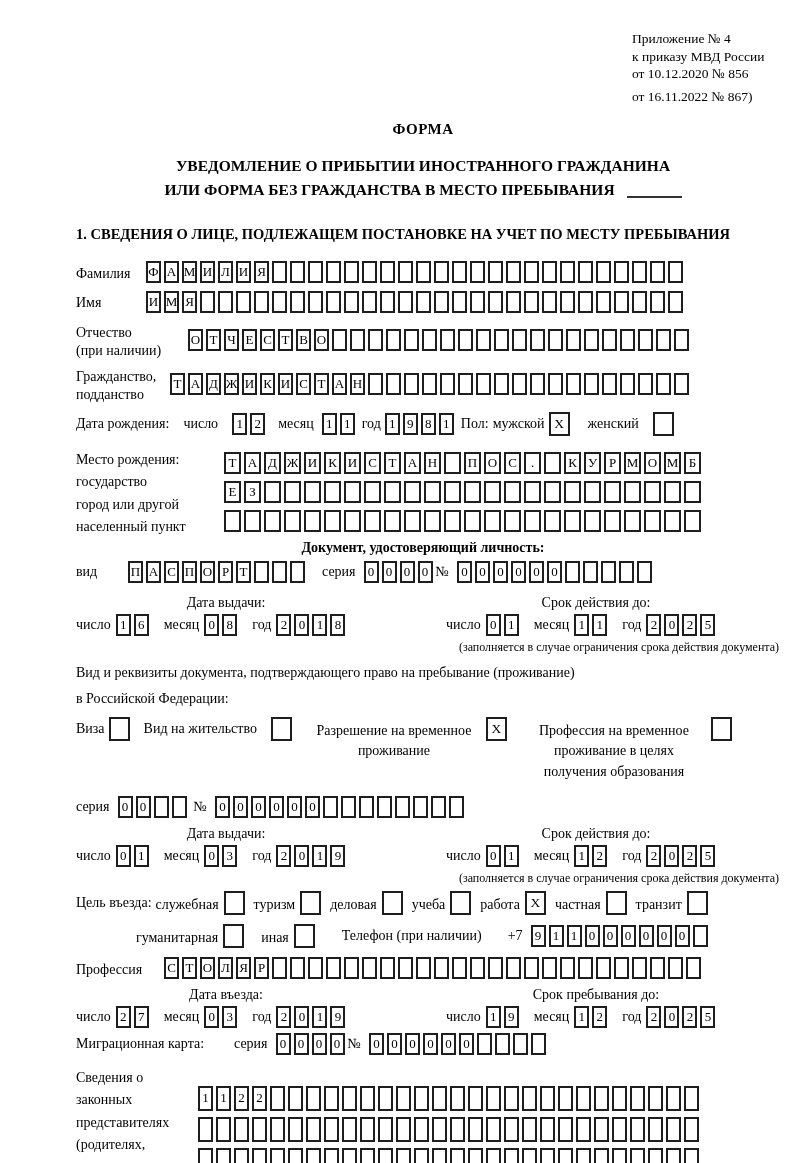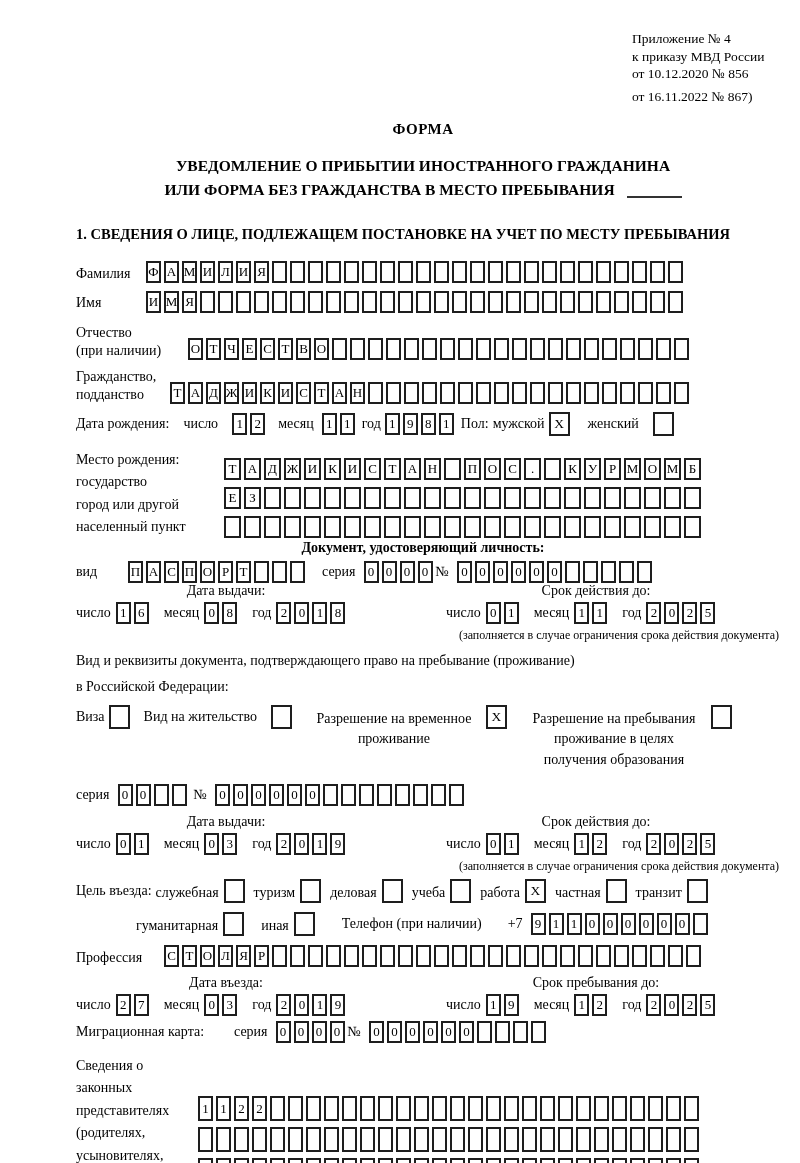--- a/index.html
+++ b/index.html
@@ -16,21 +16,21 @@
   .hdr-gap { height:5px; }
   .forma { text-align:center; font-weight:bold; font-size:15px; margin-top:16px; letter-spacing:.5px; }
 
   
   .title { text-align:center; font-weight:bold; font-size:15.5px; line-height:1.55; margin-top:16px; }
   .blank-line { display:inline-block; width:55px; border-bottom:2px solid #333; margin-left:12px; transform:translateY(3px); }
   .sec { font-weight:bold; font-size:14.5px; margin-top:24px; }
 
   
   .frm { margin-top:18px; font-size:14px; }
-  .row { display:flex; align-items:flex-end; margin-bottom:7px; }
+  .row { display:flex; align-items:center; margin-bottom:7px; }
   .lbl { flex:0 0 auto; padding-top:4px; line-height:1.3; }
   .cells { display:flex; flex:0 0 auto; }
   .cell {
     flex:0 0 auto; width:15px; height:22px; border:2px solid #1e1e1e; margin-right:3px;
     display:flex; align-items:center; justify-content:center;
     font-size:13px; background:#fff;
   }
   .cells-w .cell { width:17px; }
   .cells-lg .cell { height:25px; }
   .cb {
@@ -358,21 +358,21 @@
             <span class="cell"></span>
             <span class="cell"></span>
             <span class="cell"></span>
             <span class="cell"></span>
           </span>
       </span>
     </div>
 
     <div style="text-align:center; font-weight:bold; margin:2px 0 5px 0">Документ, удостоверяющий личность:</div>
 
-    <div class="row inline" style="margin-bottom:0">
+    <div class="row inline" style="margin-bottom:12px">
       <span style="width:52px">вид</span>
       <span class="cells">
           <span class="cell">П</span>
           <span class="cell">А</span>
           <span class="cell">С</span>
           <span class="cell">П</span>
           <span class="cell">О</span>
           <span class="cell">Р</span>
           <span class="cell">Т</span>
           <span class="cell"></span>
@@ -464,21 +464,21 @@
       <span class="cb"></span>
         <span class="gap14"></span>
       <span class="opt-lbl">Вид на жительство</span>
         <span class="gap14"></span>
       <span class="cb"></span>
         <span class="gap18"></span>
       <span class="opt-lbl-wrap w160">Разрешение на временное проживание</span>
         <span class="gap8"></span>
       <span class="cb">X</span>
         <span class="gap18"></span>
-      <span class="opt-lbl-wrap w175">Разрешение на пребывания проживание в целях получения образования</span>
+      <span class="opt-lbl-wrap w175">Профессия на временное проживание в целях получения образования</span>
         <span class="gap8"></span>
       <span class="cb"></span>
     </div>
 
     <div class="row inline" style="margin-bottom:8px">
       <span>серия</span>
         <span class="gap8"></span>
       <span class="cells">
           <span class="cell">0</span>
           <span class="cell">0</span>

